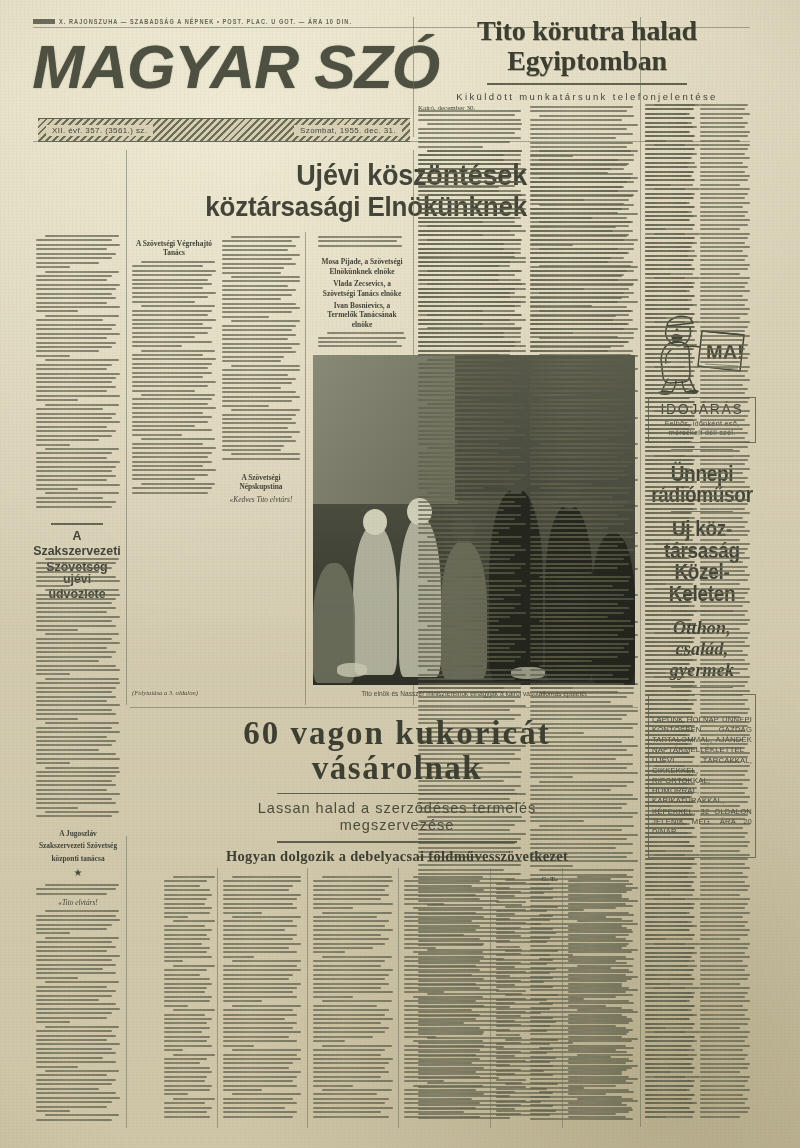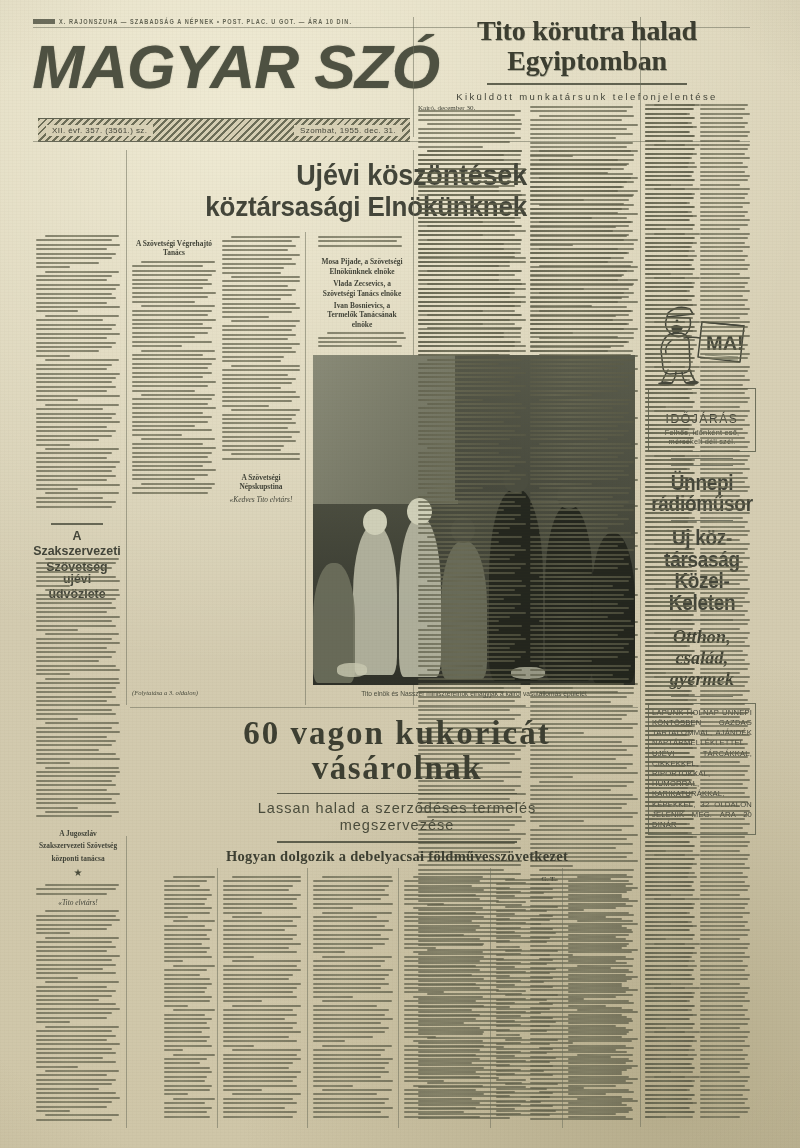--- a/index.html
+++ b/index.html
@@ -165,48 +165,48 @@
     font-size:6.6px;line-height:8.6px;text-align:center;color:#4a4c3e;
   }
 
   
   .side{
     position:absolute;left:648px;top:292px;width:108px;
     text-align:center;
   }
   .side-box{border:1px solid #6e705c;padding:3px 2px 4px;margin-bottom:5px}
   .wx-t{
-    font-family:"Liberation Sans", sans-serif;font-size:12px;letter-spacing:1.6px;
-    color:#43453a;margin-top:20px;
+    font-family:"Liberation Sans", sans-serif;font-size:14px;letter-spacing:1.6px;
+    color:#43453a;margin-top:0;
   }
   .wx-b{
     font-family:"Liberation Sans", sans-serif;font-size:7.4px;line-height:9.4px;
     letter-spacing:.2px;color:#4a4c3e;margin-top:2px;
   }
   .ad-h{
     font-family:"Liberation Sans", sans-serif;font-weight:700;
     color:#43453a;transform:scaleY(1.14);letter-spacing:-.3px;
   }
   .ad1{font-size:16.5px;line-height:19px;}
   .ad2{font-size:19px;line-height:21px;}
   .ad3{font-size:19px;line-height:21.5px;}
   .ad-rule{height:1.2px;background:#5e6050;width:62px;margin:6px auto;opacity:.8}
   .script{
     font-family:"Liberation Serif", serif;font-style:italic;font-weight:700;
     font-size:18px;line-height:21px;color:#3f4134;letter-spacing:.2px;
   }
   .promo{
-    border:1px solid #6e705c;padding:4px 3px;margin-top:5px;
+    border:1px solid #6e705c;padding:20px 3px;margin-top:5px;
     font-family:"Liberation Sans", sans-serif;
     font-size:7.6px;line-height:10.2px;letter-spacing:.2px;
     color:#42443a;text-align:justify;
   }
 
   
-  .boy{position:relative;width:104px;height:86px;margin:8px auto 2px;}
+  .boy{position:relative;width:104px;height:86px;margin:17px auto 2px;}
   .boy svg{width:104px;height:86px;display:block}
   .mini-c{
     font-family:"Liberation Serif", serif;font-weight:700;
     font-size:7.4px;line-height:9.4px;text-align:center;color:#43453a;margin:3px 0;
   }
   .star{text-align:center;font-size:10px;color:#4a4c3c;line-height:12px;margin:4px 0}
   .cont{
     font-family:"Liberation Serif", serif;font-style:italic;font-size:6.6px;
     text-align:center;color:#4a4c3e;margin-top:3px;
   }

